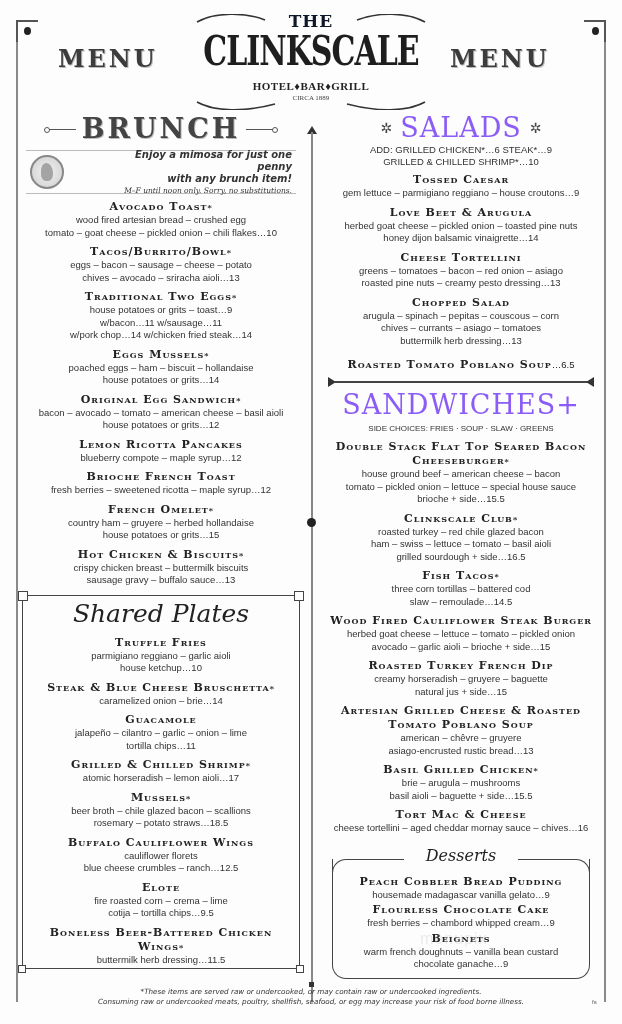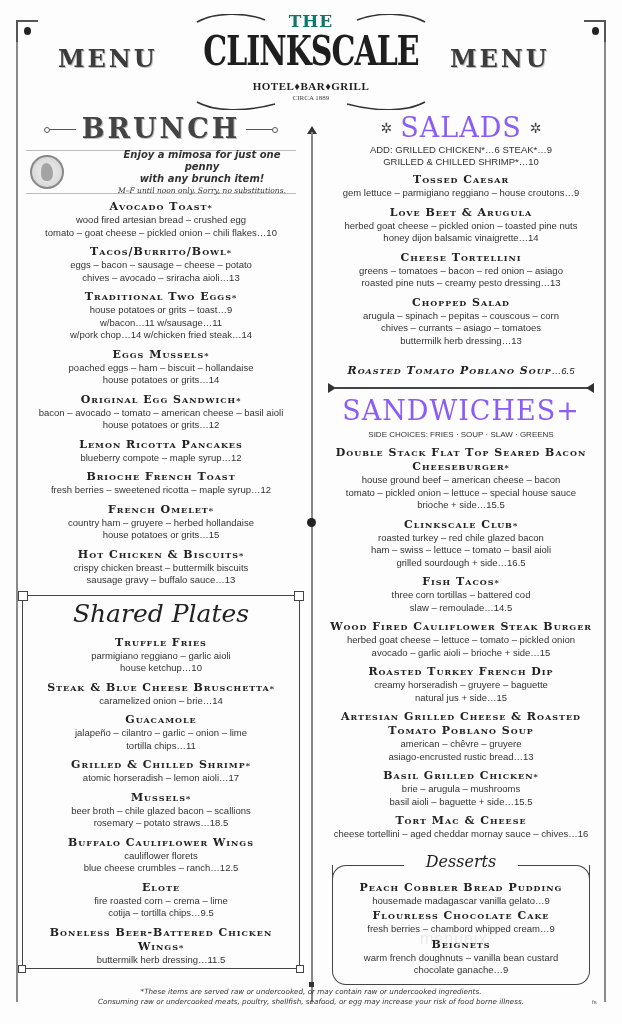--- a/index.html
+++ b/index.html
@@ -15,21 +15,21 @@
   .corner.tl { left: 16px; top: 20px; border-top: 2px solid #555; border-left: 2px solid #555; }
   .corner.tr { left: 584px; top: 20px; border-top: 2px solid #555; border-right: 2px solid #555; }
   .corner-dot { position: absolute; width: 7px; height: 8px; border-radius: 50%; background: #222; }
 
   
   .menu-word { position: absolute; top: 44px; font-family: "DejaVu Serif", serif; font-size: 24px; font-weight: bold; letter-spacing: 3px; color: #3c3c3c; text-shadow: 1px 1px 0 #bbb; }
   .menu-left { left: 58px; }
   .menu-right { left: 450px; }
 
   .logo { position: absolute; left: 185px; top: 12px; width: 252px; height: 100px; text-align: center; }
-  .logo .the { font-family: "DejaVu Serif", serif; font-weight: bold; font-size: 17px; color: #0f766e; line-height: 18px; letter-spacing: 1px; }
+  .logo .the { font-family: "DejaVu Serif", serif; font-weight: bold; font-size: 17px; color: #0f172a; line-height: 18px; letter-spacing: 1px; }
   .logo .name { font-family: "DejaVu Serif", serif; font-weight: bold; font-size: 30px; color: #1e1e1e; line-height: 34px; letter-spacing: -1px; transform: scaleY(1.35); display: inline-block; margin-top: 4px; }
   .logo .sub { font-family: "Liberation Serif", serif; font-size: 11px; font-weight: bold; color: #222; margin-top: 12px; letter-spacing: 0.5px; }
   .logo .circa { font-family: "Liberation Serif", serif; font-size: 7px; color: #444; margin-top: 2px; }
   .logo .swirl { position: absolute; left: 10px; width: 232px; height: 10px; }
 
   
   .col { position: absolute; text-align: center; }
   .col-left { left: 20px; width: 282px; top: 112px; }
   .col-right { left: 320px; width: 282px; top: 112px; }
 
@@ -40,21 +40,21 @@
 
   .section-title-brunch { font-family: "DejaVu Serif", serif; font-weight: bold; font-size: 27px; letter-spacing: 3px; color: #444; text-shadow: 1px 1px 0 #bbb; height: 34px; line-height: 34px; display: flex; align-items: center; justify-content: center; gap: 6px; }
   .title-rule { width: 28px; height: 1px; background: #555; position: relative; }
   .title-rule::before { content: ""; position: absolute; top: -2px; width: 4px; height: 4px; border: 1px solid #555; border-radius: 50%; background: #fff; }
   .title-rule.l::before { left: -4px; }
   .title-rule.r::before { right: -4px; }
 
   .promo { margin: 4px 6px 0 6px; border-top: 1px solid #bbb; border-bottom: 1px solid #bbb; height: 44px; display: flex; align-items: center; padding: 0 4px; }
   .penny { width: 34px; height: 34px; border-radius: 50%; border: 2px solid #888; background: radial-gradient(circle at 50% 50%, #f1f1f1 0%, #d9d9d9 70%, #bcbcbc 100%); flex-shrink: 0; position: relative; }
   .penny::after { content: ""; position: absolute; left: 9px; top: 6px; width: 12px; height: 18px; border-radius: 45% 55% 40% 40%; background: #a4a4a4; }
-  .promo-text { flex: 1; text-align: center; padding-left: 48px; }
+  .promo-text { flex: 1; text-align: right; padding-left: 48px; }
   .promo-line1 { font-family: "DejaVu Sans", sans-serif; font-style: italic; font-weight: bold; font-size: 10px; color: #333; line-height: 12px; }
   .promo-line3 { font-family: "DejaVu Serif", serif; font-style: italic; font-size: 7.5px; color: #333; line-height: 11px; }
 
   .item { margin-top: 6px; }
   .item-name { font-family: "DejaVu Serif", serif; font-weight: bold; font-size: 11px; letter-spacing: 1px; font-variant: small-caps; color: #222; line-height: 14px; }
   .item-desc { font-family: "Liberation Sans", sans-serif; font-size: 9.5px; color: #333; line-height: 12.5px; }
   .star { font-size: 8px; vertical-align: top; }
 
   
   .shared-box { margin: 8px 2px 0 2px; border: 1.5px solid #444; border-radius: 0; padding: 0 6px 8px 6px; position: relative; height: 374px; }
@@ -69,21 +69,21 @@
   
   .section-title-serif { font-family: "DejaVu Serif", serif; font-size: 27px; letter-spacing: 1px; color: #8b5cf6; line-height: 32px; }
   .salads-title { display: flex; justify-content: center; align-items: center; gap: 8px; }
   .snow { font-size: 14px; color: #444; }
   .add-line { font-family: "Liberation Sans", sans-serif; font-size: 9.5px; color: #333; line-height: 11.5px; }
   .side-line { font-family: "Liberation Sans", sans-serif; font-size: 8px; color: #333; line-height: 11px; margin-top: 2px; }
   .arrow-rule { height: 10px; margin: 5px 8px 0 8px; position: relative; }
   .arrow-rule .line { position: absolute; left: 6px; right: 6px; top: 4px; height: 1.5px; background: #444; }
   .arrow-rule .al { position: absolute; left: 0; top: 0; border-top: 5px solid transparent; border-bottom: 5px solid transparent; border-right: 8px solid #333; transform: scaleX(-1); }
   .arrow-rule .ar { position: absolute; right: 0; top: 0; border-top: 5px solid transparent; border-bottom: 5px solid transparent; border-left: 8px solid #333; transform: scaleX(-1); }
-  .soup-line { font-family: "DejaVu Serif", serif; font-weight: bold; font-size: 11px; letter-spacing: 1px; font-variant: small-caps; color: #222; margin-top: 17px; line-height: 14px; font-style: italic; }
+  .soup-line { font-family: "DejaVu Serif", serif; font-weight: bold; font-size: 11px; letter-spacing: 1px; font-variant: small-caps; color: #222; margin-top: 11px; line-height: 14px; }
   .soup-price { font-family: "Liberation Sans", sans-serif; font-weight: normal; font-size: 9.5px; letter-spacing: 0; font-variant: normal; }
 
   
   .desserts-wrap { position: relative; margin-top: 6px; height: 140px; }
   .desserts-box { position: absolute; left: 12px; right: 12px; top: 18px; height: 120px; border: 1.5px solid #444; border-top: none; border-radius: 0 0 14px 14px; }
   .desserts-top-l { position: absolute; left: 12px; top: 18px; width: 72px; height: 14px; border-top: 1.5px solid #444; border-left: 1.5px solid #444; border-radius: 14px 0 0 0; }
   .desserts-top-r { position: absolute; right: 12px; top: 18px; width: 72px; height: 14px; border-top: 1.5px solid #444; border-right: 1.5px solid #444; border-radius: 0 14px 0 0; }
   .desserts-title { position: absolute; left: 0; right: 0; top: 0; font-family: "DejaVu Serif", serif; font-style: italic; font-size: 16px; color: #222; line-height: 30px; }
   .desserts-items { position: absolute; left: 12px; right: 12px; top: 32px; }
   .desserts-items .item { margin-top: 2px; }

